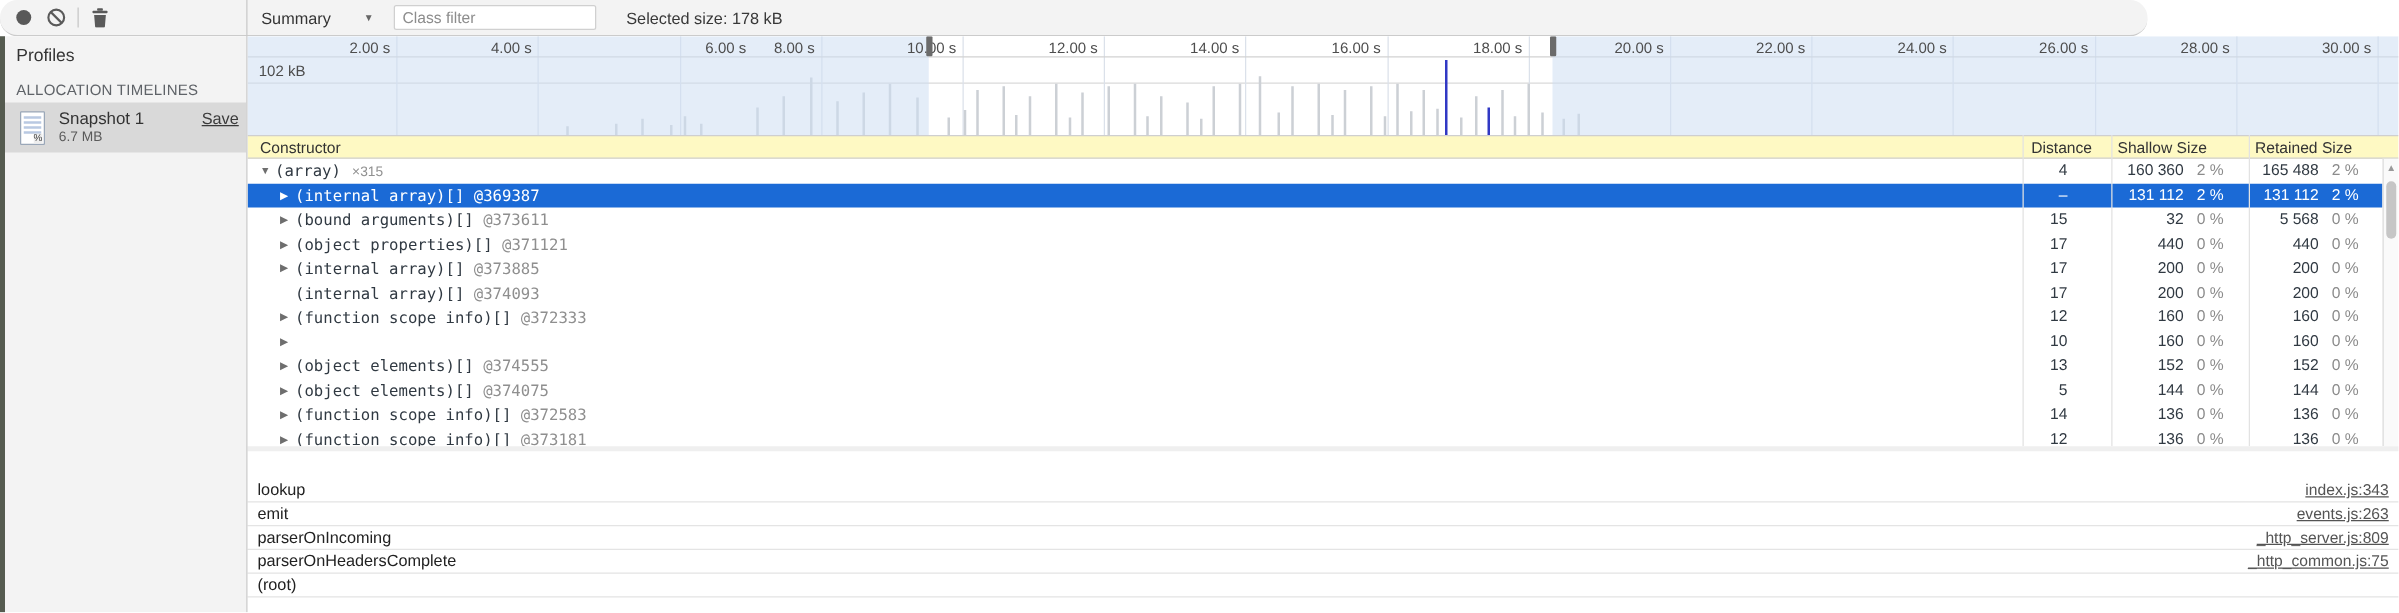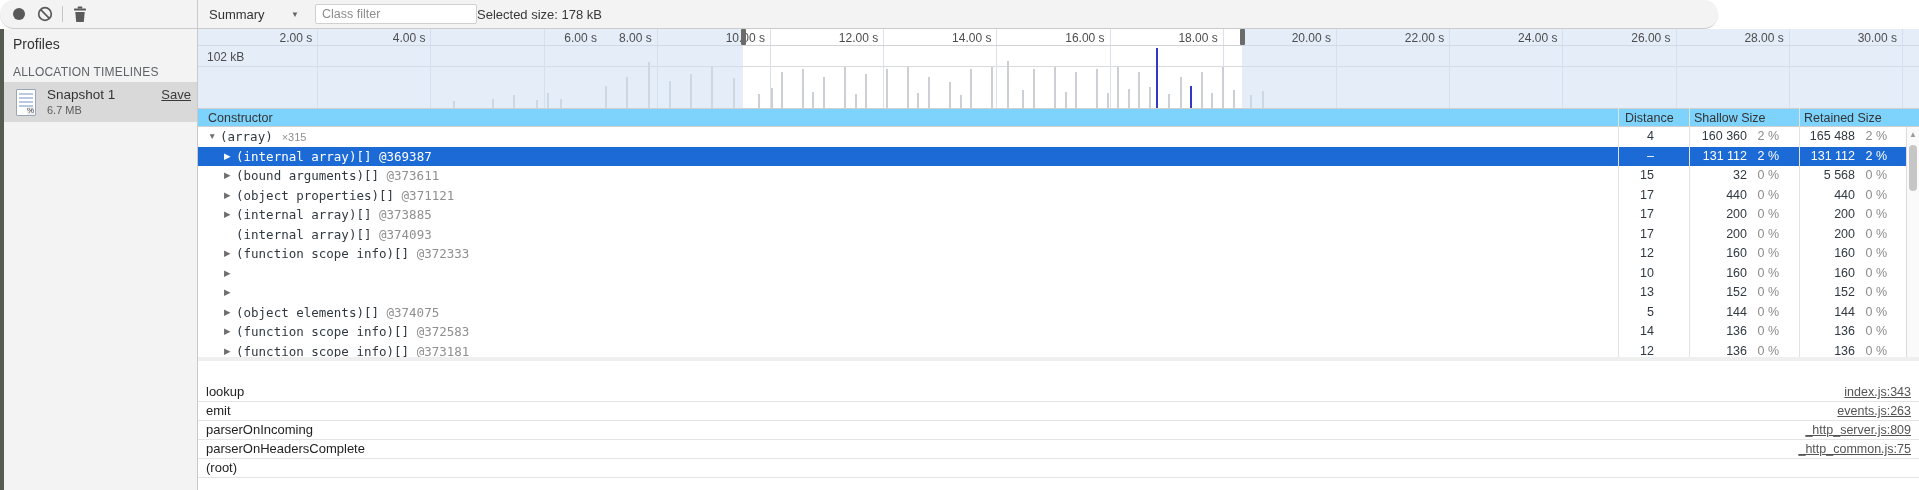--- a/index.html
+++ b/index.html
@@ -11,21 +11,21 @@
   .tb-left{position:absolute;left:0;top:0;width:197px;height:28px;display:flex;align-items:center;}
   .tb-icon{width:26px;height:22px;display:flex;align-items:center;justify-content:center;cursor:pointer;}
   .tb-sep{width:1px;height:16px;background:#c6c6c6;margin:0 4px;}
   .tb-right{position:absolute;left:198px;top:0;right:0;height:28px;display:flex;align-items:center;}
   .select{display:flex;align-items:center;margin-left:11px;width:94px;justify-content:space-between;
           color:#333;cursor:pointer;}
   .caret{font-size:8px;color:#666;margin-right:4px;}
   .filter{margin-left:12px;width:148px;height:18px;border:1px solid #d0d0d0;border-radius:2px;
           background:#fff;font-family:"Liberation Sans",sans-serif;font-size:12.5px;padding:0 6px;color:#333;}
   .filter::placeholder{color:#8d8d8d;}
-  .selsize{color:#383838;}
+  .selsize{margin-left:24px;color:#383838;}
   
   .sidebar{position:absolute;left:0;top:29px;width:197px;bottom:0;background:#f3f3f3;}
   .edge-strip{position:absolute;left:0;top:0;width:4px;bottom:0;background:#555b50;}
   .profiles-title{position:absolute;left:13px;top:7px;font-size:14px;color:#333;}
   .section-hdr{position:absolute;left:13px;top:36px;font-size:12px;color:#5f6368;letter-spacing:.2px;}
   .snap-item{position:absolute;left:4px;right:0;top:53px;height:40px;background:#d9d9d9;cursor:pointer;}
   .snap-icon{position:absolute;left:12px;top:7px;width:18px;height:25px;background:#fff;
              border:1px solid #9aa7b8;border-radius:1px;overflow:hidden;}
   .snap-icon .ln{position:absolute;left:2px;right:2px;height:2px;background:#b9c9e2;}
   .snap-icon .pct{position:absolute;right:1px;bottom:0;font-size:8px;color:#444;background:#eee;line-height:8px;}
@@ -38,21 +38,21 @@
   .ruler-line{position:absolute;left:0;right:0;top:16px;height:1px;background:#d2d2d2;z-index:2;}
   .hline{position:absolute;left:0;right:0;top:37px;height:1px;background:#dadada;z-index:1;}
   .gridline{position:absolute;top:0;width:1px;height:79px;background:#dbe1ea;z-index:1;}
   .bar{position:absolute;bottom:0;width:2px;z-index:3;}
   .overlay{position:absolute;top:0;height:79px;z-index:4;}
   .tick{position:absolute;top:2px;font-size:12px;color:#4d4d4d;z-index:5;white-space:pre;}
   .ylabel{position:absolute;left:9px;top:21px;font-size:12px;color:#4d4d4d;z-index:5;}
   .handle{position:absolute;top:0;width:5px;height:16px;background:#6b6b6b;border-radius:1px;z-index:6;cursor:ew-resize;}
   
   .grid{position:absolute;left:198px;top:108px;width:1721px;height:249px;background:#fff;overflow:hidden;}
-  .grid-header{position:absolute;left:0;top:0;width:1721px;height:19px;background:#7dd3fc;
+  .grid-header{position:absolute;left:0;top:0;width:1721px;height:19px;background:#fef9c3;
                border-top:1px solid #cfcfcf;border-bottom:1px solid #cfcfcf;box-sizing:border-box;padding-left:21px;}
   .hcell{position:absolute;top:1px;font-size:12.5px;color:#333;line-height:17px;cursor:pointer;}
   .colline{position:absolute;top:0;width:1px;height:249px;background:#e2e2e2;z-index:2;}
   .rows{position:absolute;left:0;top:19px;width:1721px;height:230px;}
   .hrow{position:absolute;left:0;width:1708px;height:19.5px;line-height:19.5px;cursor:pointer;}
   .hrow .tri{position:absolute;font-size:8.5px;color:#6e6e6e;top:0;}
   .hrow .cname{position:absolute;top:0;font-family:"DejaVu Sans Mono",monospace;font-size:12.5px;color:#303942;white-space:pre;text-align:center;}
   .hrow .cnt{font-family:"Liberation Sans",sans-serif;font-size:11px;color:#909090;margin-left:9px;}
   .hrow .oid{color:#8f8f8f;}
   .num{position:absolute;top:0;font-size:12.5px;color:#303942;text-align:right;}
@@ -299,20 +299,21 @@
         <div class="hrow" style="top: 136.5px;">
           <span class="tri" style="left: 26px;">▶</span>
           <span class="num" style="right: 252px;">10</span>
           <span class="num" style="right: 159px;">160</span>
           <span class="num pct" style="right: 127px;">0 %</span>
           <span class="num" style="right: 51px;">160</span>
           <span class="num pct" style="right: 19px;">0 %</span>
         </div>
         <div class="hrow" style="top: 156px;">
           <span class="tri" style="left: 26px;">▶</span>
+          <span class="cname" style="left: 38px;">(object elements)[] <span class="oid">@374555</span></span>
           <span class="num" style="right: 252px;">13</span>
           <span class="num" style="right: 159px;">152</span>
           <span class="num pct" style="right: 127px;">0 %</span>
           <span class="num" style="right: 51px;">152</span>
           <span class="num pct" style="right: 19px;">0 %</span>
         </div>
         <div class="hrow" style="top: 175.5px;">
           <span class="tri" style="left: 26px;">▶</span>
           <span class="cname" style="left: 38px;">(object elements)[] <span class="oid">@374075</span></span>
           <span class="num" style="right: 252px;">5</span>

